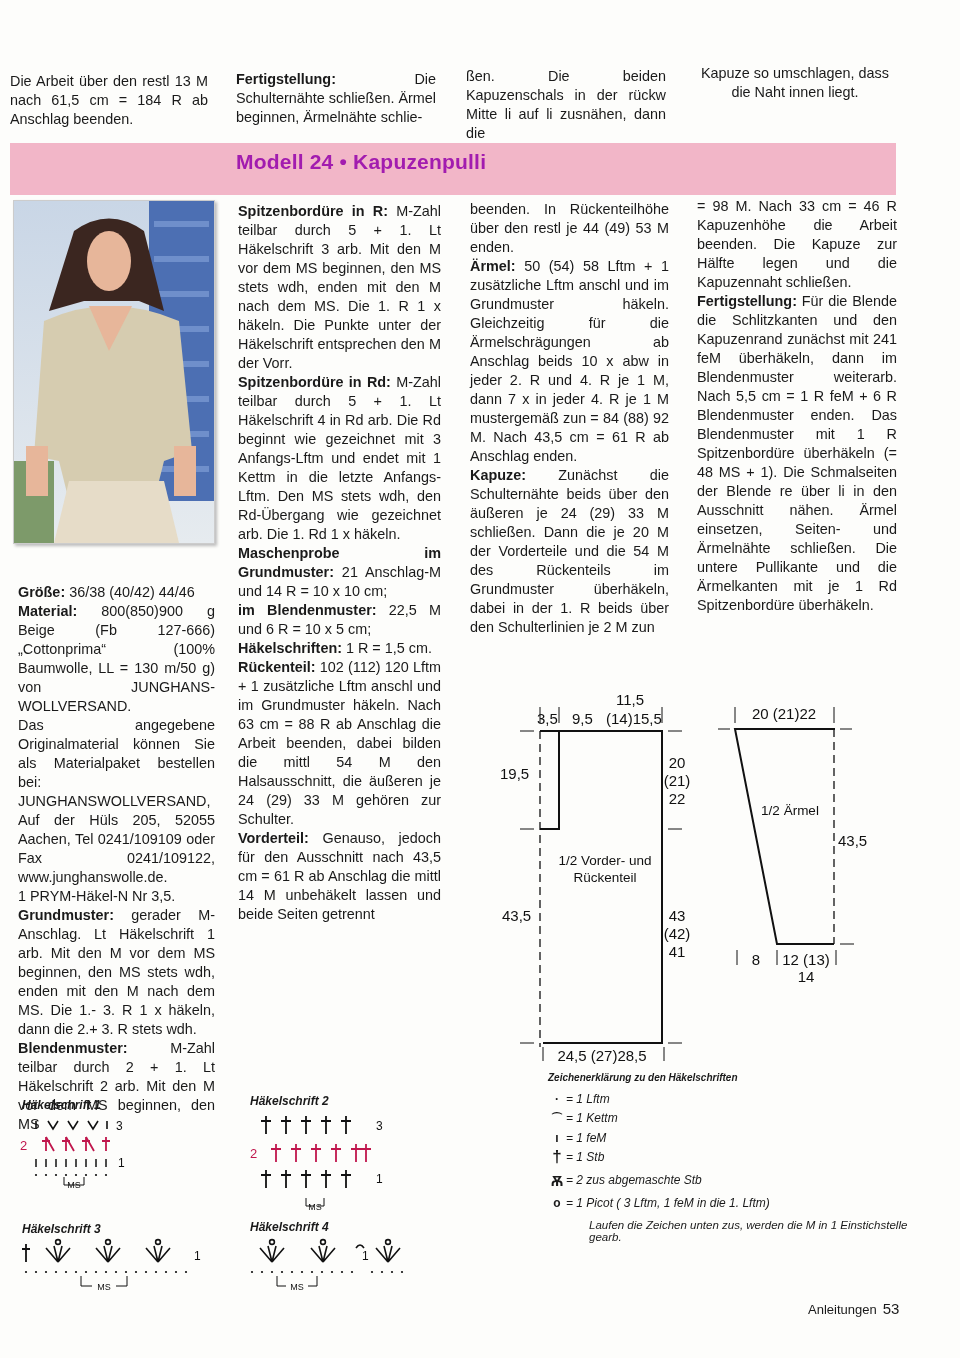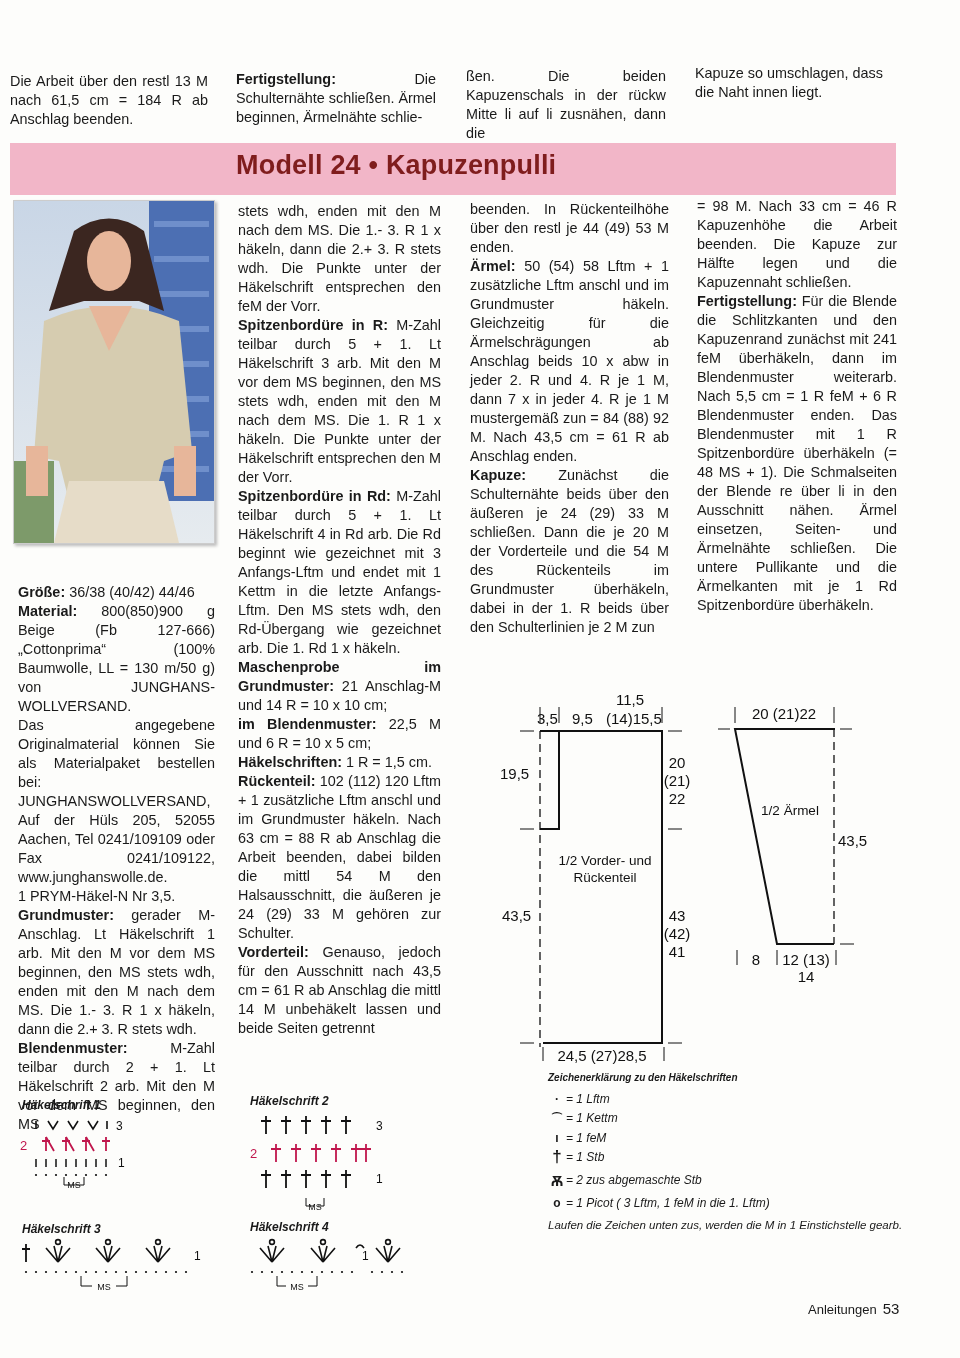--- a/index.html
+++ b/index.html
@@ -2,48 +2,48 @@
 <html><head>
 <meta charset="utf-8">
 <style>
   html, body { margin:0; padding:0; }
   body { width:960px; height:1358px; background:#fdfdfb; position:relative; overflow:hidden;
          font-family:"Liberation Sans", sans-serif; color:#1a1a1a; }
   .col { position:absolute; font-size:14.4px; line-height:19px; text-align:justify; }
   .col p { margin:0; }
   .col b { font-weight:bold; }
   .banner { position:absolute; left:10px; top:143px; width:886px; height:52px; background:#f2b6c8; }
-  .banner-title { position:absolute; left:236px; top:150px; font-size:27px; font-weight:bold;
-                  color:#7f1d1d; letter-spacing:0.2px; font-family:"Liberation Sans", sans-serif; }
+  .banner-title { position:absolute; left:236px; top:150px; font-size:21px; font-weight:bold;
+                  color:#a21caf; letter-spacing:0.2px; font-family:"Liberation Sans", sans-serif; }
   .photo { position:absolute; left:13px; top:200px; width:200px; height:342px; overflow:hidden;
            border:1px solid #ccc; box-shadow:2px 2px 3px #bbb; }
   .diagram { position:absolute; }
   .diagram text { font-family:"Liberation Sans", sans-serif; font-size:15px; fill:#111; }
   .legend { position:absolute; left:548px; top:1072px; width:360px; font-style:italic; font-size:12px; }
   .legend h3 { margin:0 0 6px 0; font-size:10px; font-weight:bold; }
   .legend .row { display:flex; align-items:center; height:19.5px; }
   .legend .sym { width:18px; text-align:center; font-style:normal; font-weight:bold; }
-  .legend .note { margin-top:6px; font-size:11.5px; }
+  .legend .note { margin-top:6px; font-size:11.5px;margin-left:41px; }
   .chart-title { position:absolute; font-weight:bold; font-style:italic; font-size:12px; }
   .footer { position:absolute; left:808px; top:1300px; font-size:13px; }
   .footer .num { font-size:15px; margin-left:6px; }
 </style>
 </head>
 <body>
 
 <div class="col" style="left:10px; top:72px; width:198px;">
   <p>Die Arbeit über den restl 13 M nach 61,5 cm = 184 R ab Anschlag beenden.</p>
 </div>
 <div class="col" style="left:236px; top:70px; width:200px;">
   <p><b>Fertigstellung:</b><span> Die Schulternähte schließen. Ärmel beginnen, Ärmelnähte schlie-</span></p>
 </div>
 <div class="col" style="left:466px; top:67px; width:200px;">
   <p>ßen. Die beiden Kapuzenschals in der rückw Mitte li auf li zusnähen, dann die</p>
 </div>
-<div class="col" style="left:695px; top:64px; width:200px; text-align:left;">
+<div class="col" style="left:695px; top:64px; width:200px; text-align:center;">
   <p>Kapuze so umschlagen, dass die Naht innen liegt.</p>
 </div>
 
 <div class="banner"></div>
 <div class="banner-title">Modell 24 • Kapuzenpulli</div>
 
 <div class="photo">
   <svg width="200" height="342" viewBox="0 0 200 342">
     <defs>
       <linearGradient id="sky" x1="0" y1="0" x2="0" y2="1">
@@ -77,21 +77,20 @@
 <div class="col" style="left:18px; top:583px; width:197px;">
   <p><b>Größe:</b><span> 36/38 (40/42) 44/46</span></p>
   <p><b>Material:</b><span> 800(850)900 g Beige (Fb 127-666) „Cottonprima“ (100% Baumwolle, LL = 130 m/50 g) von JUNGHANS-WOLLVERSAND.</span></p>
   <p><span>Das angegebene Originalmaterial können Sie als Materialpaket bestellen bei: JUNGHANSWOLLVERSAND, Auf der Hüls 205, 52055 Aachen, Tel 0241/109109 oder Fax 0241/109122, www.junghanswolle.de.</span></p>
   <p><span>1 PRYM-Häkel-N Nr 3,5.</span></p>
   <p><b>Grundmuster:</b><span> gerader M-Anschlag. Lt Häkelschrift 1 arb. Mit den M vor dem MS beginnen, den MS stets wdh, enden mit den M nach dem MS. Die 1.- 3. R 1 x häkeln, dann die 2.+ 3. R stets wdh.</span></p>
   <p><b>Blendenmuster:</b><span> M-Zahl teilbar durch 2 + 1. Lt Häkelschrift 2 arb. Mit den M vor dem MS beginnen, den MS</span></p>
 </div>
 
 <div class="col" style="left:238px; top:202px; width:203px;">
-  <p><span>stets wdh, enden mit den M nach dem MS. Die 1.- 3. R 1 x häkeln, dann die 2.+ 3. R stets wdh. Die Punkte unter der Häkelschrift entsprechen den feM der Vorr.</span></p>
   <p><b>Spitzenbordüre in R:</b><span> M-Zahl teilbar durch 5 + 1. Lt Häkelschrift 3 arb. Mit den M vor dem MS beginnen, den MS stets wdh, enden mit den M nach dem MS. Die 1. R 1 x häkeln. Die Punkte unter der Häkelschrift entsprechen den M der Vorr.</span></p>
   <p><b>Spitzenbordüre in Rd:</b><span> M-Zahl teilbar durch 5 + 1. Lt Häkelschrift 4 in Rd arb. Die Rd beginnt wie gezeichnet mit 3 Anfangs-Lftm und endet mit 1 Kettm in die letzte Anfangs-Lftm. Den MS stets wdh, den Rd-Übergang wie gezeichnet arb. Die 1. Rd 1 x häkeln.</span></p>
   <p><b>Maschenprobe im Grundmuster:</b><span> 21 Anschlag-M und 14 R = 10 x 10 cm;</span></p>
   <p><b>im Blendenmuster:</b><span> 22,5 M und 6 R = 10 x 5 cm;</span></p>
   <p><b>Häkelschriften:</b><span> 1 R = 1,5 cm.</span></p>
   <p><b>Rückenteil:</b><span> 102 (112) 120 Lftm + 1 zusätzliche Lftm anschl und im Grundmuster häkeln. Nach 63 cm = 88 R ab Anschlag die Arbeit beenden, dabei bilden die mittl 54 M den Halsausschnitt, die äußeren je 24 (29) 33 M gehören zur Schulter.</span></p>
   <p><b>Vorderteil:</b><span> Genauso, jedoch für den Ausschnitt nach 43,5 cm = 61 R ab Anschlag die mittl 14 M unbehäkelt lassen und beide Seiten getrennt</span></p>
 </div>
 
 <div class="col" style="left:470px; top:200px; width:199px;">

